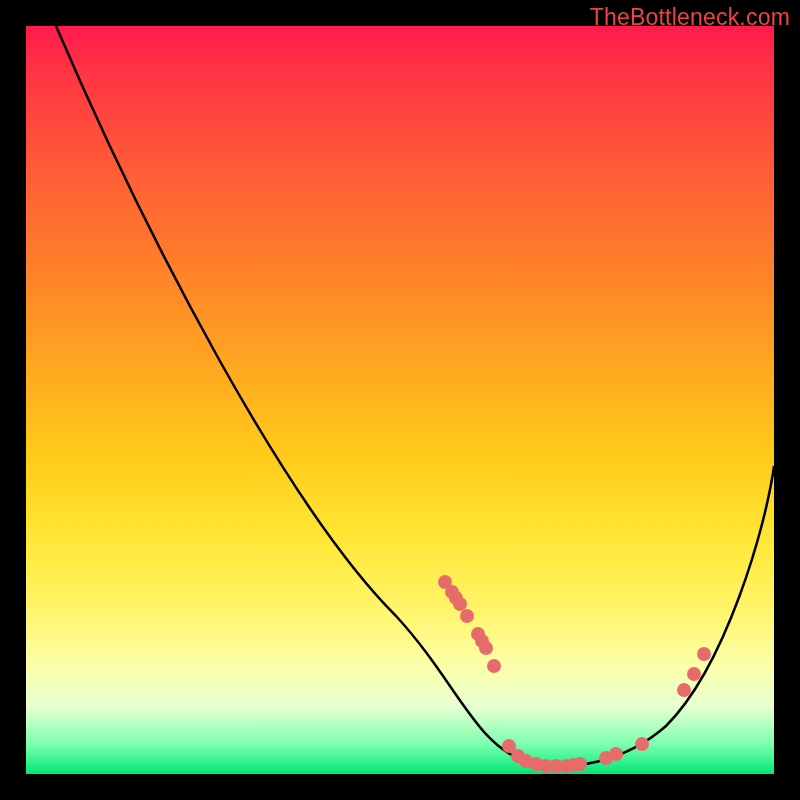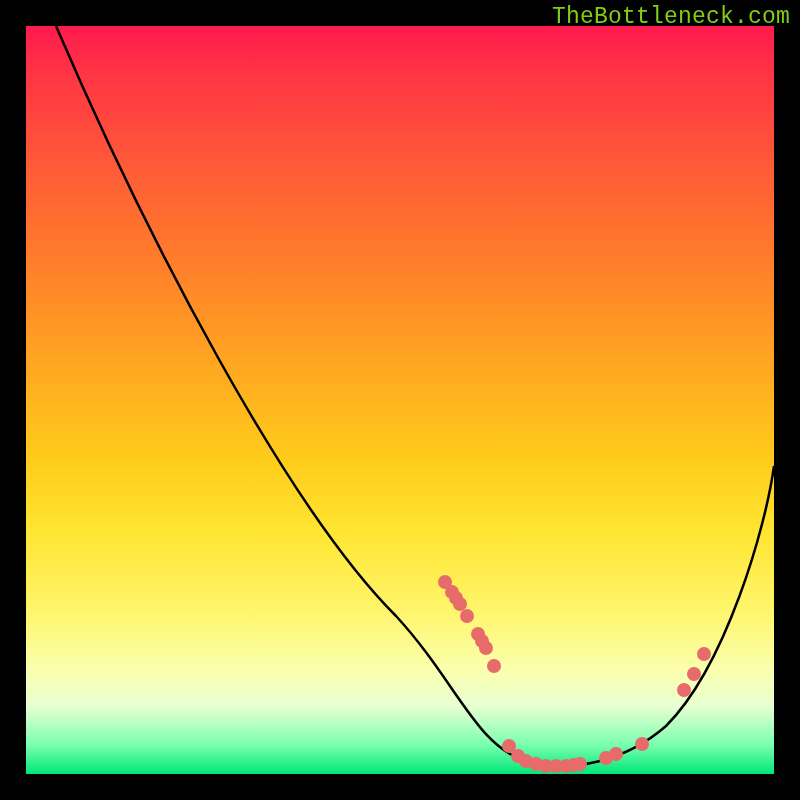--- a/index.html
+++ b/index.html
@@ -29,26 +29,25 @@
       #fbffad 86%,
       #e7ffd1 91%,
       #7dffb0 96%,
       #00e676 100%
     );
   }
   .watermark {
     position: absolute;
     top: 4px;
     right: 10px;
-    color: #84cc16;
+    color: #ef4444;
     font-size: 23px;
     font-weight: 500;
     letter-spacing: 0.2px;
     z-index: 5;
-    font-family: Liberation Mono, monospace;
   }
   svg.curve {
     position: absolute;
     left: 0;
     top: 0;
     width: 748px;
     height: 748px;
     z-index: 3;
   }
 </style>

